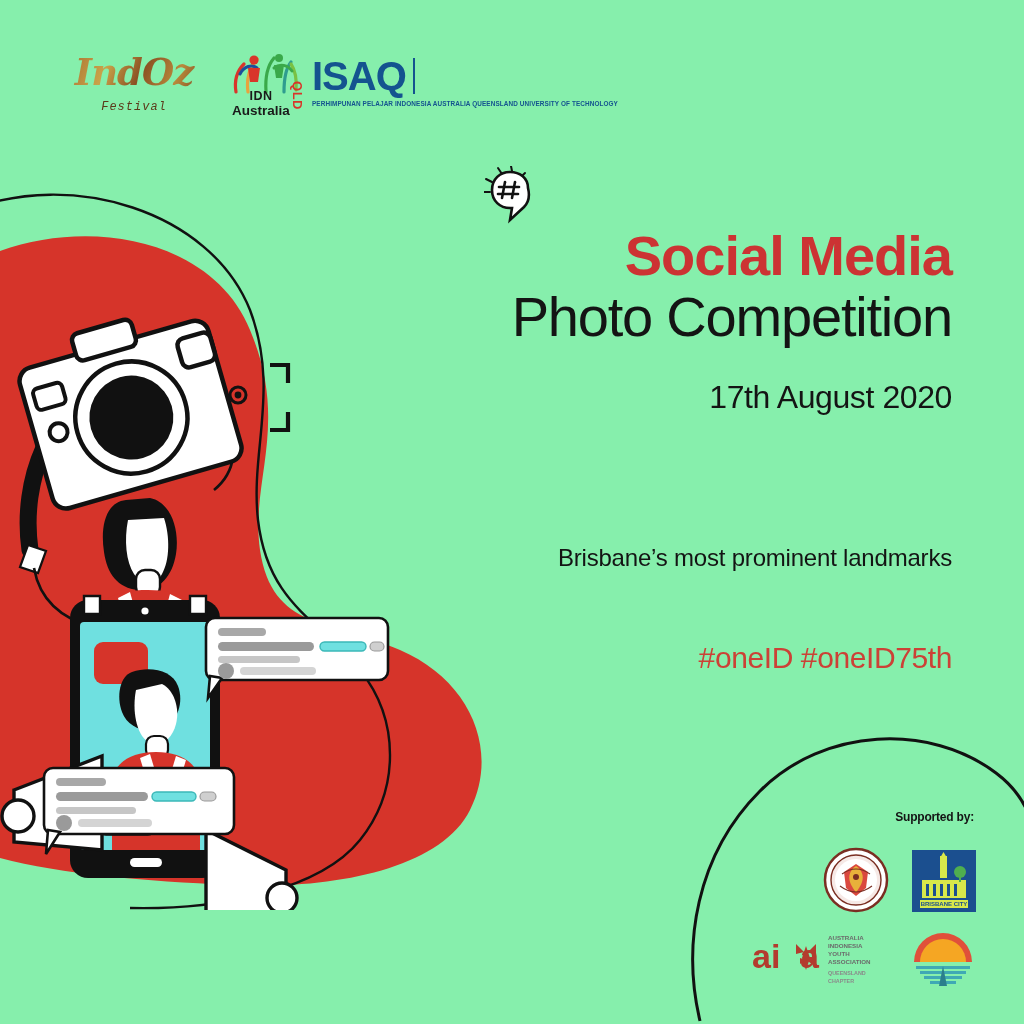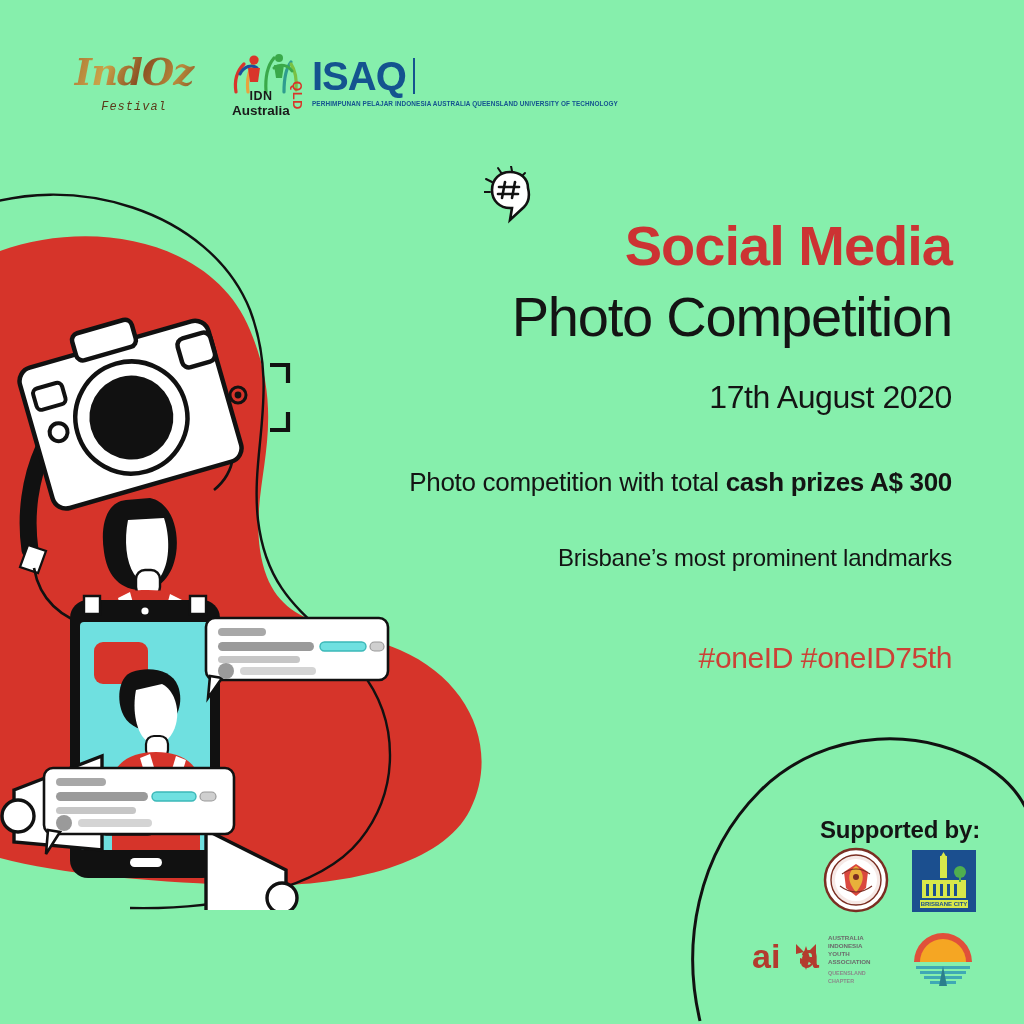--- a/index.html
+++ b/index.html
@@ -57,21 +57,21 @@
   }
 
   
   .illus{position:absolute;left:0;top:150px;width:520px;height:760px;}
   .illus svg{display:block;}
 
   
   .bubble-icon{position:absolute;left:484px;top:166px;width:80px;height:72px;}
 
   .h1{
-    position:absolute;right:72px;top:216px;
+    position:absolute;right:72px;top:226px;
     font-size:56px;font-weight:700;color:#cc3333;
     letter-spacing:-1px;line-height:60px;text-align:right;white-space:nowrap;
   }
   .h2{
     position:absolute;right:72px;top:286px;
     font-size:56px;font-weight:400;color:#141414;
     letter-spacing:-1.2px;line-height:62px;text-align:right;white-space:nowrap;
   }
   .date{
     position:absolute;right:72px;top:378px;
@@ -91,22 +91,22 @@
   }
   .tags{
     position:absolute;right:72px;top:640px;
     font-size:30px;font-weight:400;color:#cc4136;
     letter-spacing:-.4px;line-height:36px;text-align:left;white-space:nowrap;
   }
 
   
   .curve{position:absolute;left:690px;top:715px;width:334px;height:309px;}
   .supported{
-    position:absolute;right:44px;top:810px;
-    font-size:24px;font-weight:700;color:#141414;letter-spacing:-.2px;white-space:nowrap;margin-top:6px;
+    position:absolute;right:50px;top:810px;
+    font-size:12px;font-weight:700;color:#141414;letter-spacing:-.2px;white-space:nowrap;
   }
   .sup-grid{position:absolute;left:752px;top:846px;width:236px;height:152px;}
   .sup-cell{position:absolute;}
   .c-consulate{left:68px;top:0;width:72px;height:68px;}
   .c-brisbane{left:158px;top:2px;width:68px;height:66px;}
   .c-aiya{left:0px;top:84px;width:132px;height:58px;}
   .c-sunset{left:158px;top:82px;width:66px;height:62px;}
 </style>
 </head>
 <body>
@@ -283,23 +283,20 @@
         <path d="M31 16 l-3 16"></path>
       <path d="M15 21 h20"></path>
         <path d="M14 28 h20"></path>
     </g>
   </svg>
 
   <div class="h1">Social Media</div>
   <div class="h2">Photo Competition</div>
   <div class="date">17th August 2020</div>
 
-  <div class="prize">
-    <span>Photo competition with total </span><b>cash prizes A$ 300</b>
-  </div>
 
   <div class="tagline">
     <div>Brisbane’s most prominent landmarks</div>
   </div>
 
   <div class="tags">#oneID #oneID75th</div>
 
   <svg class="curve" viewBox="0 0 334 309">
     <path d="M10 306 C-8 230 6 140 70 76 C134 12 240 8 306 58 C330 76 340 96 344 118" fill="none" stroke="#111" stroke-width="3"></path>
   </svg>

